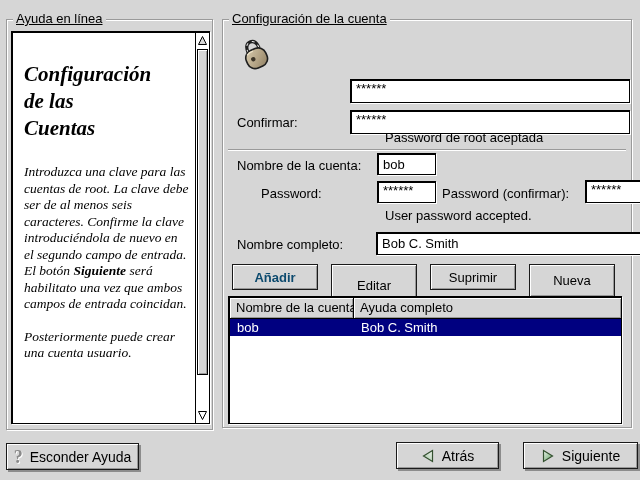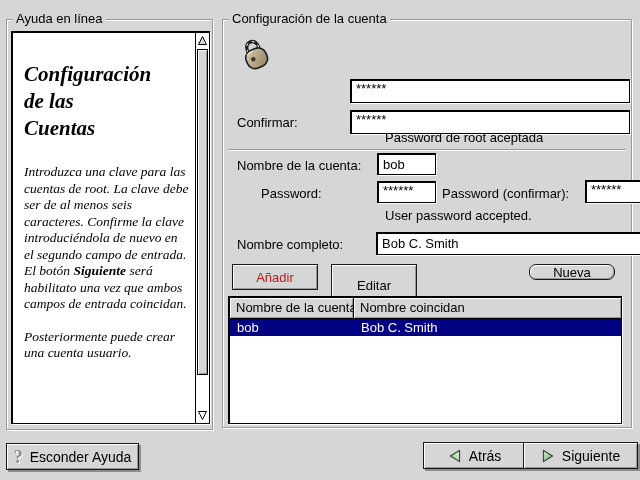--- a/index.html
+++ b/index.html
@@ -12,21 +12,21 @@
   .abs { position:absolute; }
 
   
   .frame {
     position:absolute;
     border:1px solid #9a9a9a;
     box-shadow: inset 1px 1px 0 #ffffff, 1px 1px 0 #ffffff;
   }
   .legend {
     position:absolute; top:-9px; left:6px;
-    background:#d6d6d6; padding:0 3px; font-size:13px; white-space:nowrap;
+    background:#d6d6d6; padding:0 3px; font-size:13px; white-space:nowrap;text-decoration:underline;
   }
 
   
   .sunken {
     background:#ffffff;
     border:1px solid #000;
     border-top-width:2px; border-left-width:2px;
     box-shadow: 1px 1px 0 #ffffff;
   }
   .entry {
@@ -36,21 +36,21 @@
 
   
   .btn {
     position:absolute; background:#d6d6d6;
     border:1px solid #1a1a1a;
     box-shadow: inset 1px 1px 0 #ffffff, inset -1px -1px 0 #989898;
     display:flex; align-items:center; justify-content:center;
     font-size:13px; cursor:default; white-space:nowrap;
   }
   .btn.shadowed { box-shadow: inset 1px 1px 0 #ffffff, inset -1px -1px 0 #989898, 2px 2px 0 #8c8c8c; }
-  .btn.disabled { color:#b91c1c; }
+  .btn.disabled { color:#0c4a6e;font-weight:bold; }
   .btn .gap { margin-right:7px; display:inline-flex; }
   .footer-btn { font-size:14px; }
 
   .label { position:absolute; white-space:nowrap; }
 
   .hsep {
     position:absolute; height:2px;
     border-top:1px solid #9a9a9a; border-bottom:1px solid #ffffff;
   }
 
@@ -177,39 +177,40 @@
   <div class="label" style="left:442px; top:186px;text-align:center;">Password (confirmar):</div>
   <div class="entry sunken" style="left:585px; top:180px; width:70px; height:23px; line-height:12px;">******</div>
 
   <div class="label" style="left:385px; top:208px;">User password accepted.</div>
 
   <div class="label" style="left:237px; top:237px;">Nombre completo:</div>
   <div class="entry sunken" style="left:376px; top:232px; width:272px; height:23px;">Bob C. Smith</div>
 
   <div class="btn disabled" style="left:232px; top:264px; width:86px; height:26px;">Añadir</div>
   <div class="btn" style="left:331px; top:264px; width:86px; height:42px;">Editar</div>
-  <div class="btn" style="left:529px; top:264px; width:86px; height:16px;border-radius:7px;">Nueva</div>
+  <div class="btn" style="left:430px; top:264px; width:86px; height:26px;">Suprimir</div>
+  <div class="btn" style="left:529px; top:264px; width:86px; height:33px;">Nueva</div>
 
   <div class="clist sunken" style="left:228px; top:296px; width:394px; height:128px;">
     <div class="clist-header">
       <div class="clist-hcell" style="width:124px;">Nombre de la cuenta</div>
-      <div class="clist-hcell" style="flex:1;">Nombre coincidan</div>
+      <div class="clist-hcell" style="flex:1;">Ayuda completo</div>
     </div>
     <div class="clist-row">
       <div class="clist-cell" style="width:124px;">bob</div>
       <div class="clist-cell" style="flex:1;">Bob C. Smith</div>
     </div>
   </div>
 
   <div class="btn shadowed footer-btn" style="left:6px; top:443px; width:133px; height:27px;">
     <span class="gap qmark">?</span>
     <span>Esconder Ayuda</span>
   </div>
 
-  <div class="btn shadowed footer-btn" style="left:423px; top:442px; width:103px; height:27px;">
+  <div class="btn shadowed footer-btn" style="left:396px; top:442px; width:103px; height:27px;">
     <span class="gap">
       <svg width="14" height="14" viewBox="0 0 14 14">
         <defs>
             <linearGradient id="gback" x1="1" y1="0" x2="0" y2="1">
           <stop offset="0" stop-color="#f2f7f2"></stop>
               <stop offset="1" stop-color="#9dbf9d"></stop>
         </linearGradient>
           </defs>
         <polygon points="11.5,1.5 2.5,7 11.5,12.5" fill="url(#gback)" stroke="#33502f" stroke-width="1.2"></polygon>
       </svg>

